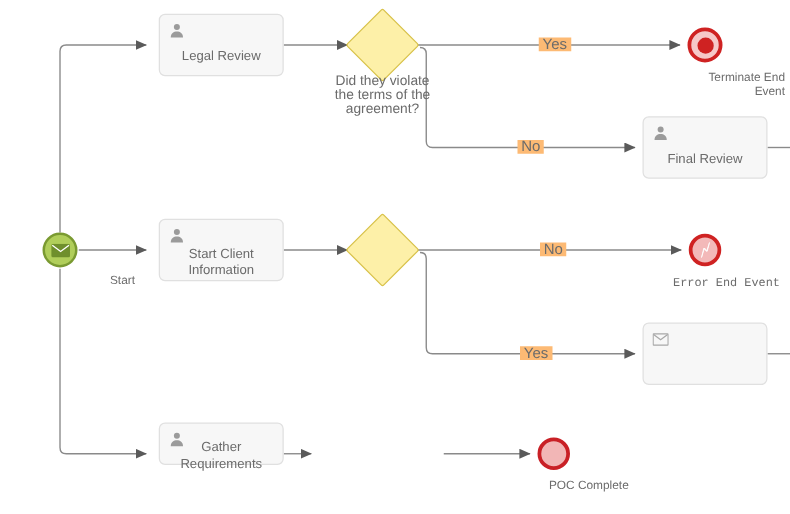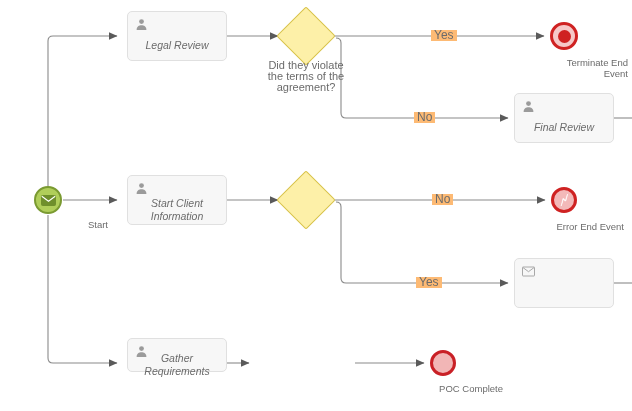--- a/index.html
+++ b/index.html
@@ -40,21 +40,20 @@
     color: #6b6b6b;
     font-size: 10.5px;
     line-height: 12.5px;
     padding: 4px 6px 2px 6px;
   }
   .task .task-label {
     display: block;
     width: 100%;
     white-space: pre-line;
     margin-top: 17px;
-    font-style: italic;
   }
   .task-icon {
     position: absolute;
     left: 7px;
     top: 6px;
     width: 13px;
     height: 13px;
   }
   
   .gateway {
@@ -213,21 +212,21 @@
 Information</span>
   </div>
 
   <div class="node gateway" style="left:285px; top:179px;"></div>
 
   <div class="node event end-error" style="left:551px; top:187px;">
     <svg width="13" height="14" viewBox="0 0 13 14">
       <path d="M3.2,13 L5.0,5.6 L7.2,8.2 L9.6,1 L7.8,8.0 L5.6,5.4 z" fill="#ffffff" stroke="#ffffff" stroke-width="0.6"></path>
     </svg>
   </div>
-  <div class="event-label" style="left:504px; top:221px;">Error End Event</div>
+  <div class="event-label" style="left:504px; top:221px;font-family:Liberation Mono, monospace;">Error End Event</div>
 
   <div class="node task" style="left:514px; top:258px; width:100px; height:50px;">
     <svg class="task-icon" viewBox="0 0 13 10">
       <rect x="0.5" y="0.5" width="12" height="9" rx="0.5" fill="none" stroke="#a8a8a8" stroke-width="1"></rect>
       <path d="M0.9,1.0 L6.5,5.2 L12.1,1.0" fill="none" stroke="#a8a8a8" stroke-width="1"></path>
     </svg>
   </div>
 
   <div class="node task" style="left:127px; top:338px; width:100px; height:34px;">
     <svg class="task-icon" viewBox="0 0 13 13">

